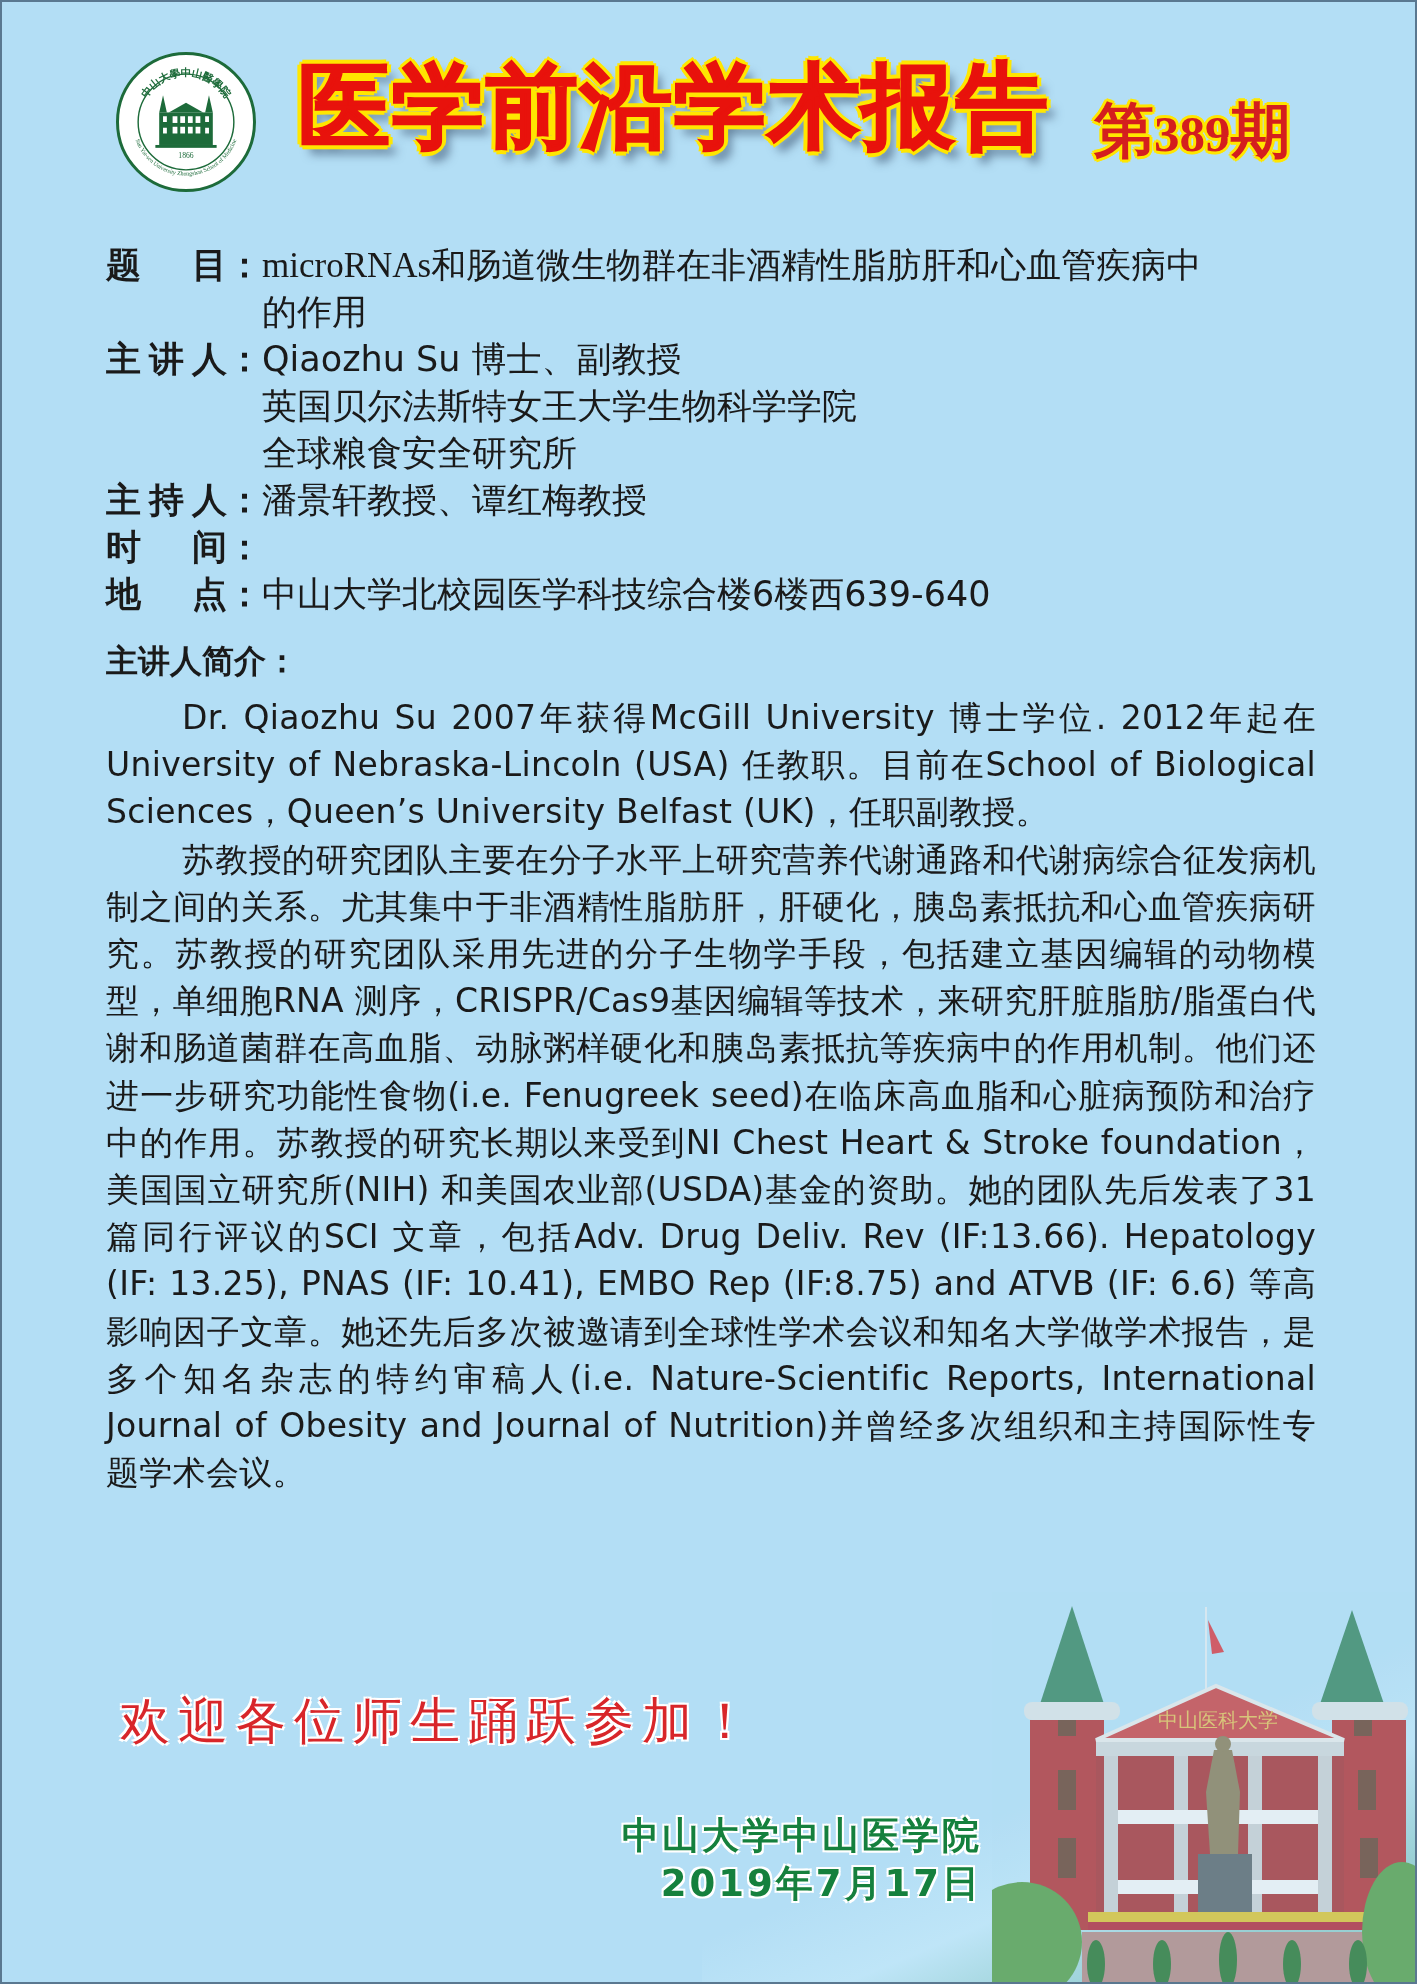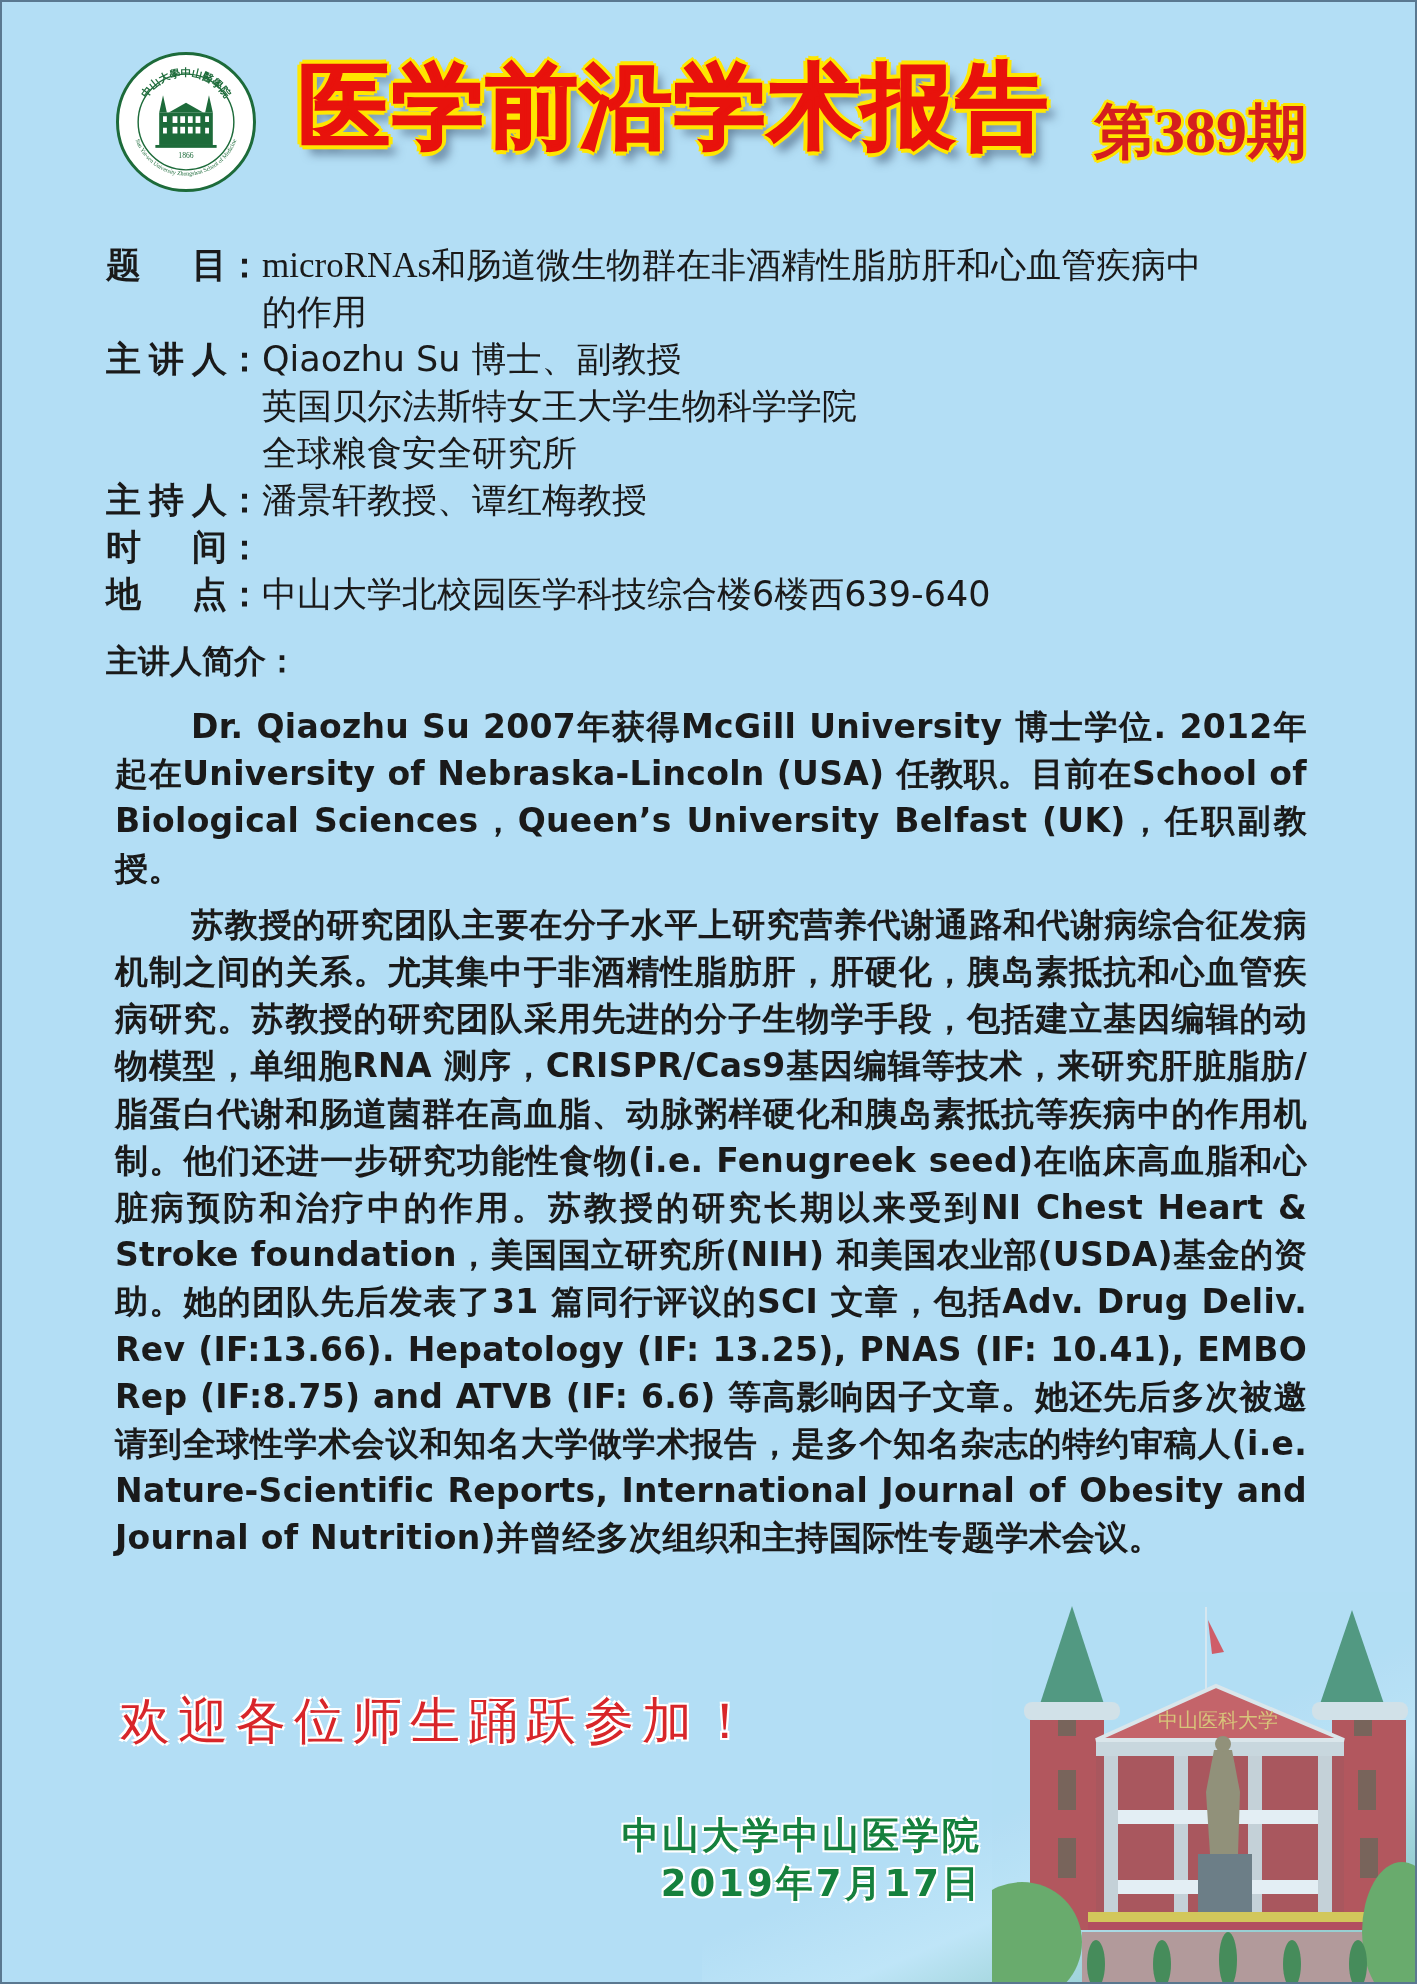--- a/index.html
+++ b/index.html
@@ -35,21 +35,21 @@
   }
   .issue {
     position: absolute; left: 1092px; top: 98px;
     font-family: "DejaVu Serif", "Liberation Serif", serif;
     font-weight: bold; font-size: 60px; color: #d41e1e;
     text-shadow:
       2px 2px 0 #ffe600, -2px -2px 0 #ffe600, 2px -2px 0 #ffe600, -2px 2px 0 #ffe600,
       3px 0 0 #ffe600, -3px 0 0 #ffe600, 0 3px 0 #ffe600, 0 -3px 0 #ffe600;
     white-space: nowrap; line-height: 1; letter-spacing: 0px;
   }
-  .issue .num { font-family: "Liberation Serif", serif; font-size: 62px; }
+  .issue .num { font-family: "Liberation Serif", serif; font-size: 51px; }
 
   
   .info {
     position: absolute; left: 104px; top: 240px; width: 1220px;
     font-size: 35px; line-height: 47px;
   }
   .row { display: flex; }
   .row .label {
     width: 156px; flex: 0 0 156px; font-weight: bold; white-space: nowrap;
     display: flex; justify-content: space-between;
@@ -61,21 +61,21 @@
 
   .bio-heading {
     position: absolute; left: 104px; top: 638px;
     font-weight: bold; font-size: 32px;
   }
   .bio {
     position: absolute; left: 104px; top: 692px; width: 1210px;
     font-size: 33px; line-height: 47.2px; text-align: justify;
     letter-spacing: 0.3px;
   }
-  .bio p { margin: 9px; text-indent: 76px; font-weight: bold; }
+  .bio p { margin: 0; text-indent: 76px; }
 
   
   .welcome {
     position: absolute; left: 118px; top: 1686px;
     font-size: 50px; color: #d8262a; letter-spacing: 8px; white-space: nowrap;
     text-shadow: 2px 2px 0 #fff, -2px -2px 0 #fff, 2px -2px 0 #fff, -2px 2px 0 #fff;
   }
   .org {
     position: absolute; left: 460px; top: 1810px; width: 520px; text-align: right;
     font-weight: bold; font-size: 37px; line-height: 48px; color: #15803d;

